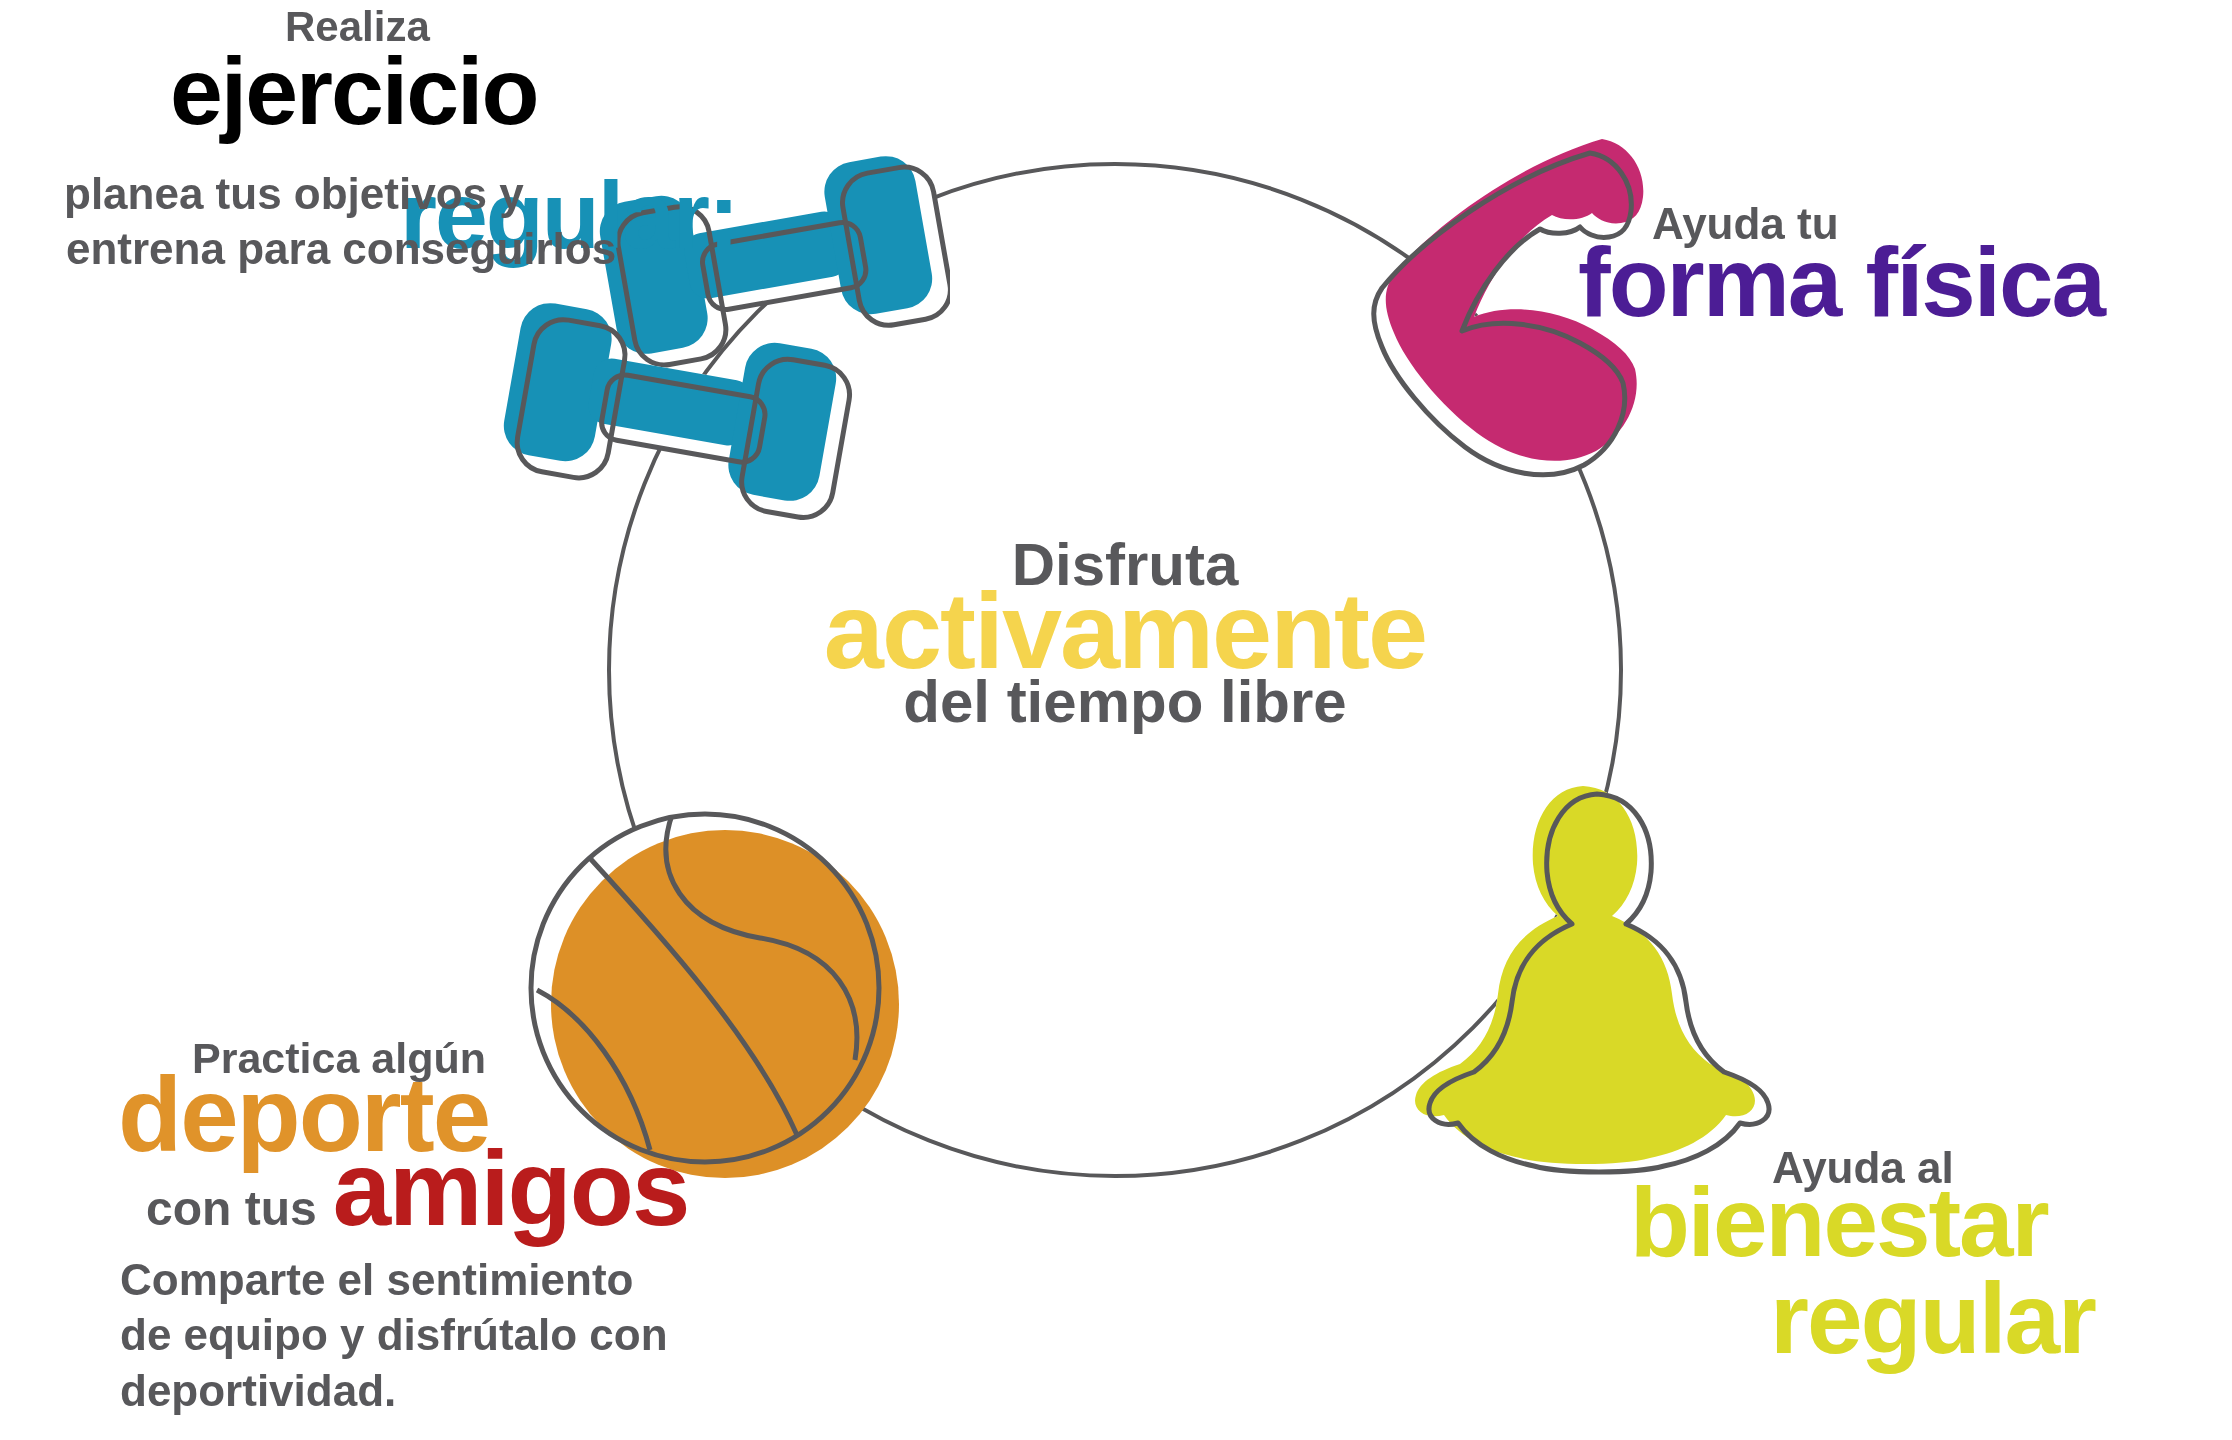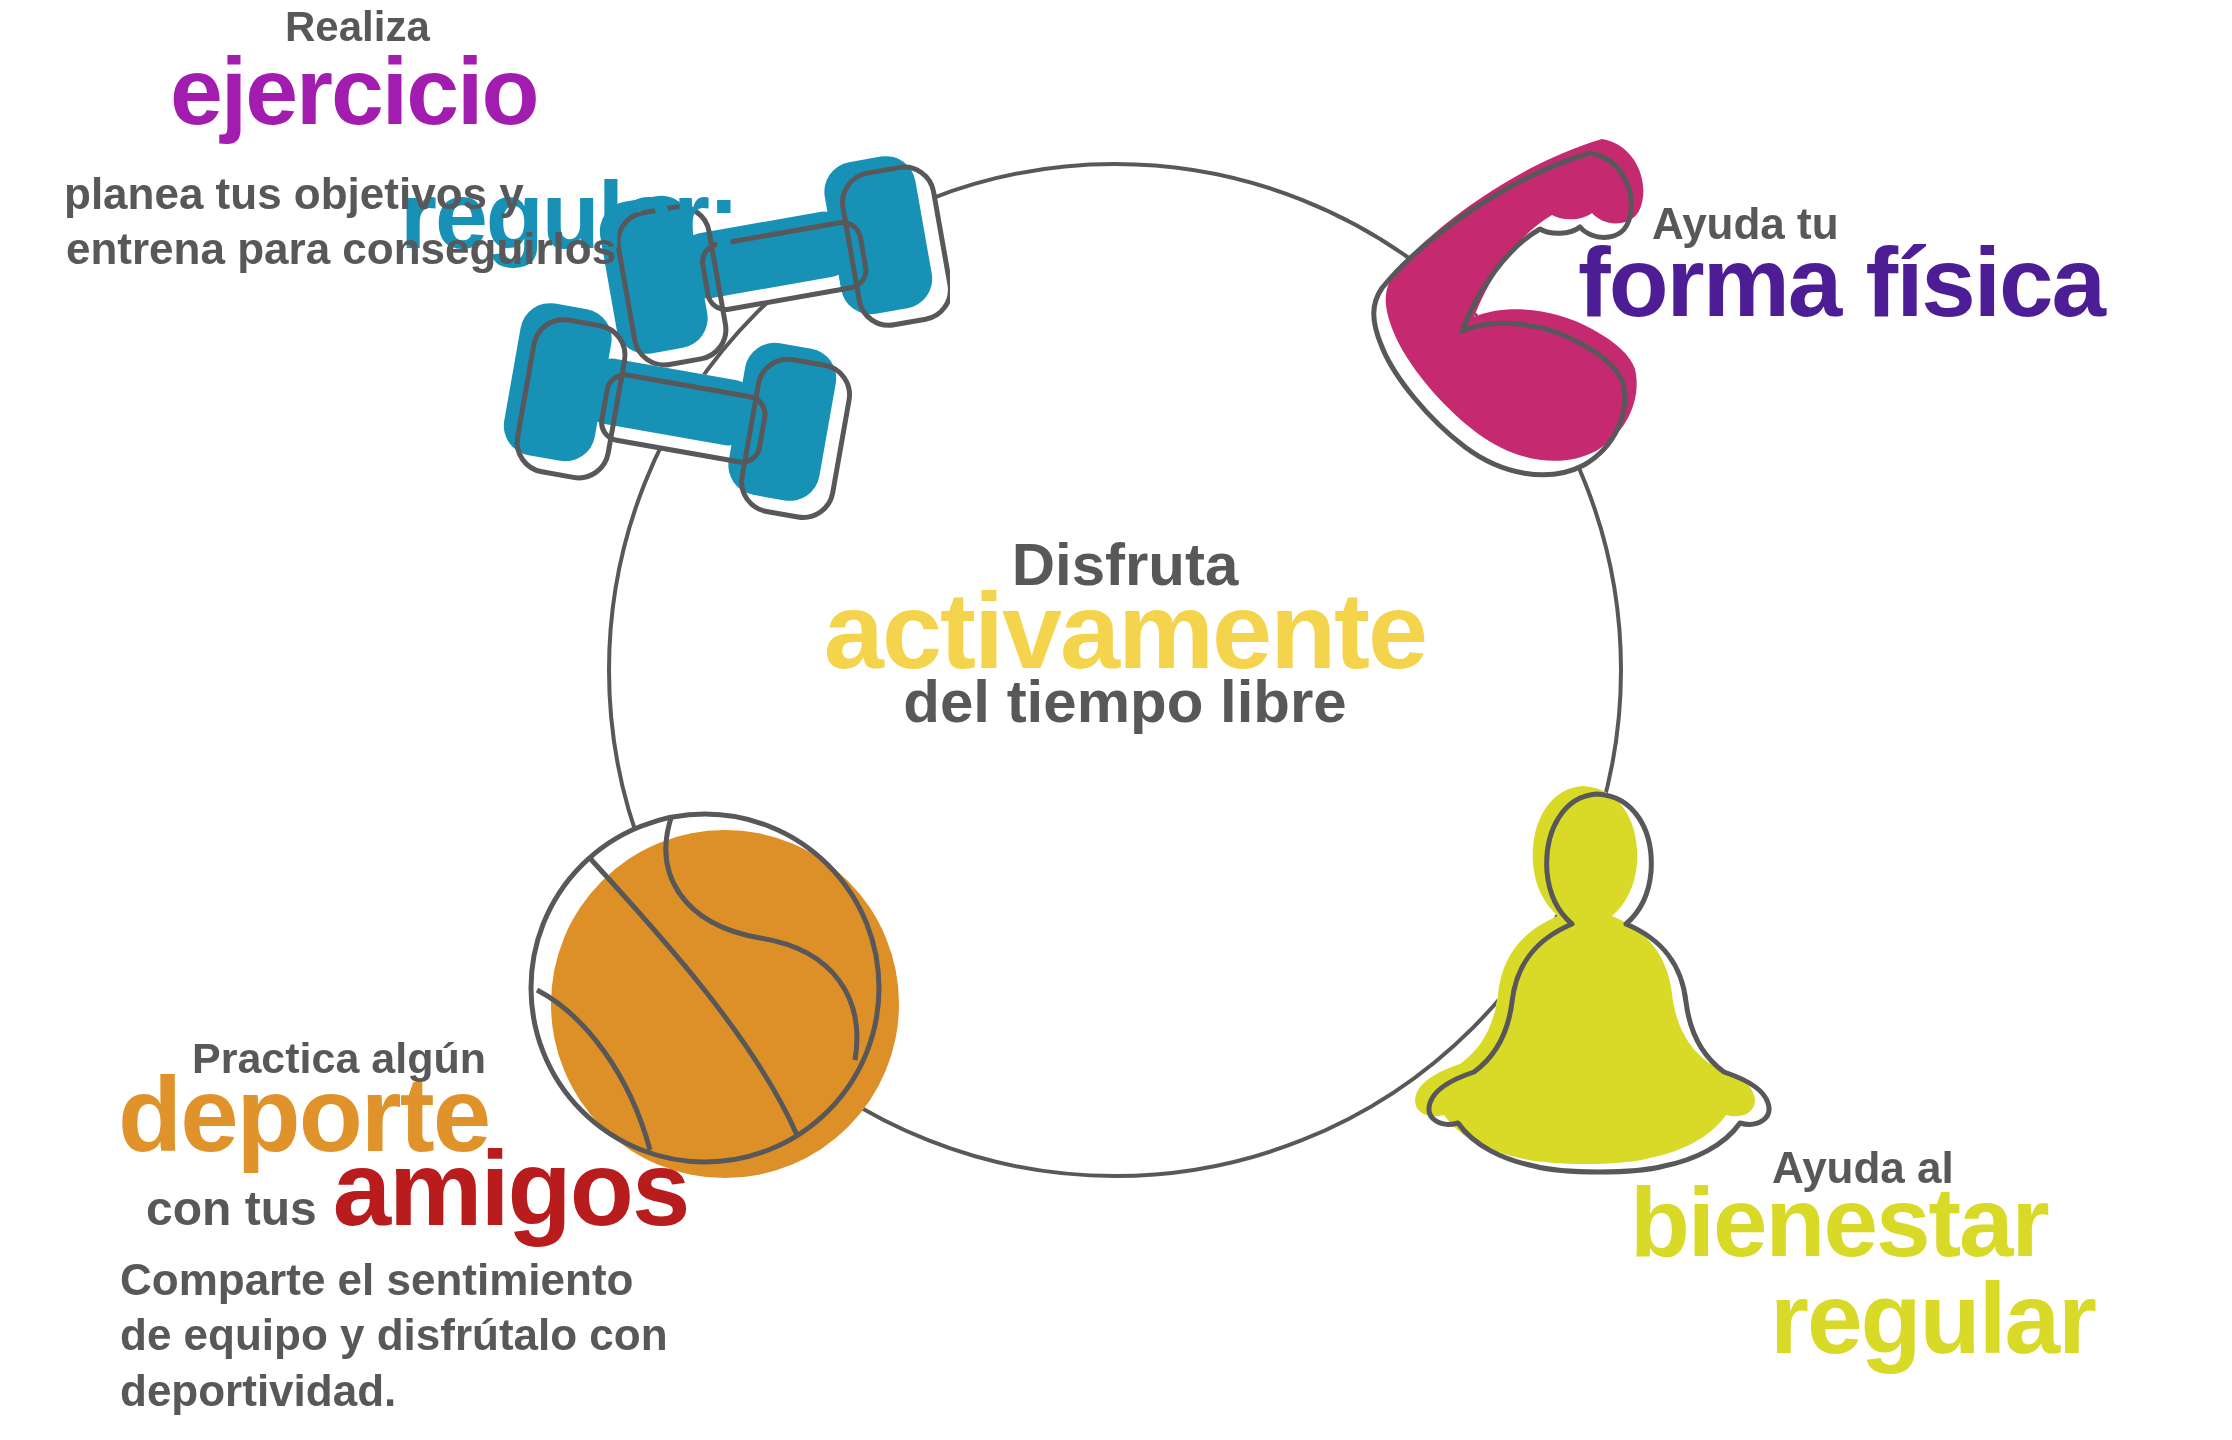--- a/index.html
+++ b/index.html
@@ -12,21 +12,21 @@
   .z3{z-index:3;}
   .big{letter-spacing:-2px;}
   
   .ring{
     position:absolute;left:607px;top:162px;width:1016px;height:1016px;
     border:4px solid #58585A;border-radius:50%;box-sizing:border-box;z-index:1;
   }
   .icon-svg{position:absolute;z-index:2;}
   
   .realiza{left:285px;top:6px;font-size:42px;}
-  .ejercicio{left:170px;top:44px;font-size:95px;color:#a21caf;}
+  .ejercicio{left:170px;top:44px;font-size:95px;color:#000000;}
   .regular{left:400px;top:168px;font-size:95px;color:#1791B6;}
   .planea{left:64px;top:172px;font-size:44px;}
   .entrena{left:66px;top:227px;font-size:44px;}
   
   .mejora{left:1652px;top:202px;font-size:44px;}
   .formafisica{left:1578px;top:233px;font-size:98px;color:#4c1d95;}
   
   .centerline{left:725px;width:800px;text-align:center;}
   .disfruta{top:535px;font-size:60px;}
   .activamente{top:577px;font-size:108px;color:#F5D44D;}

